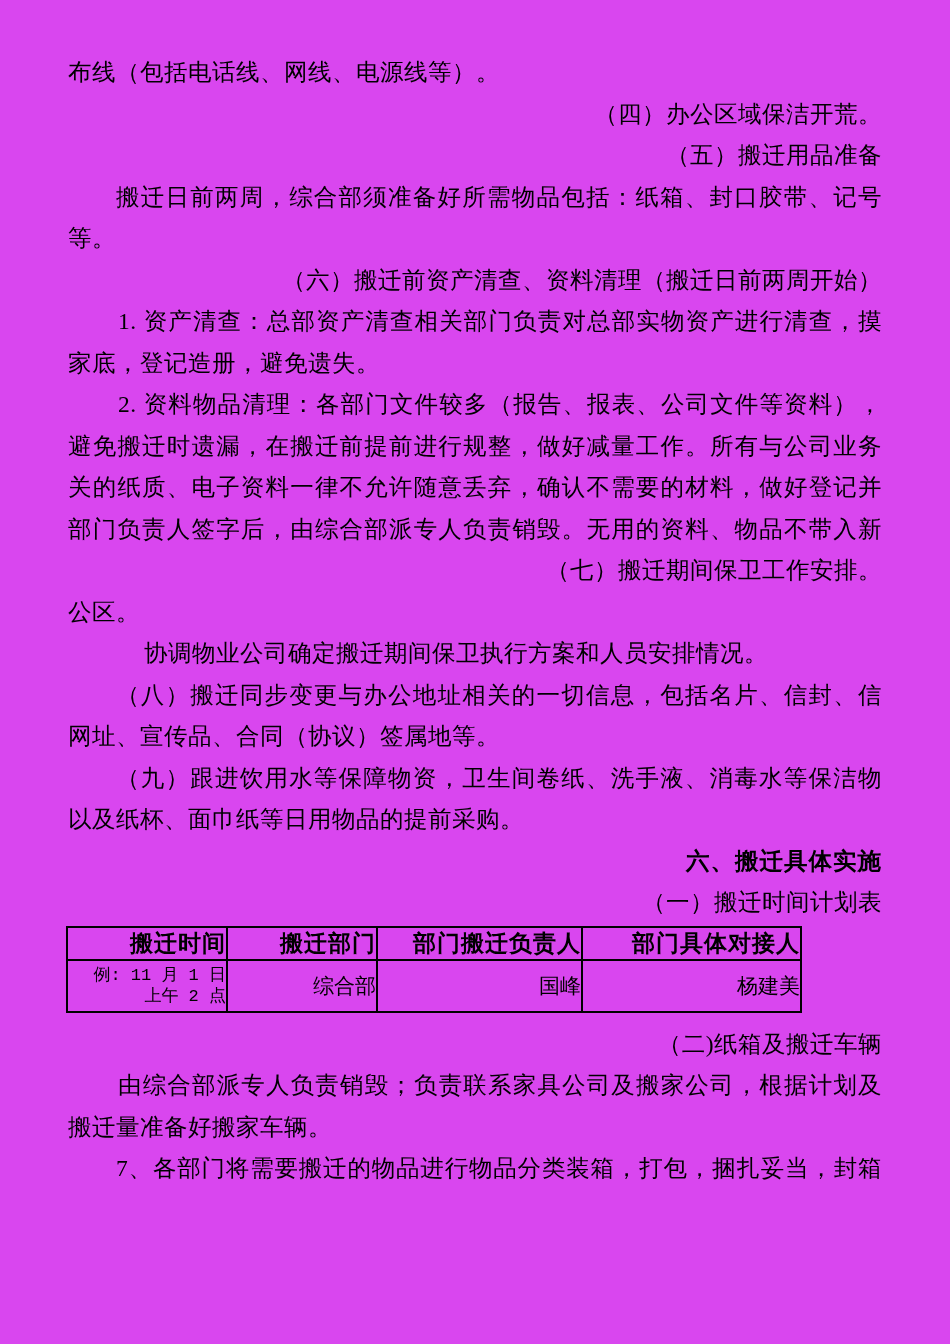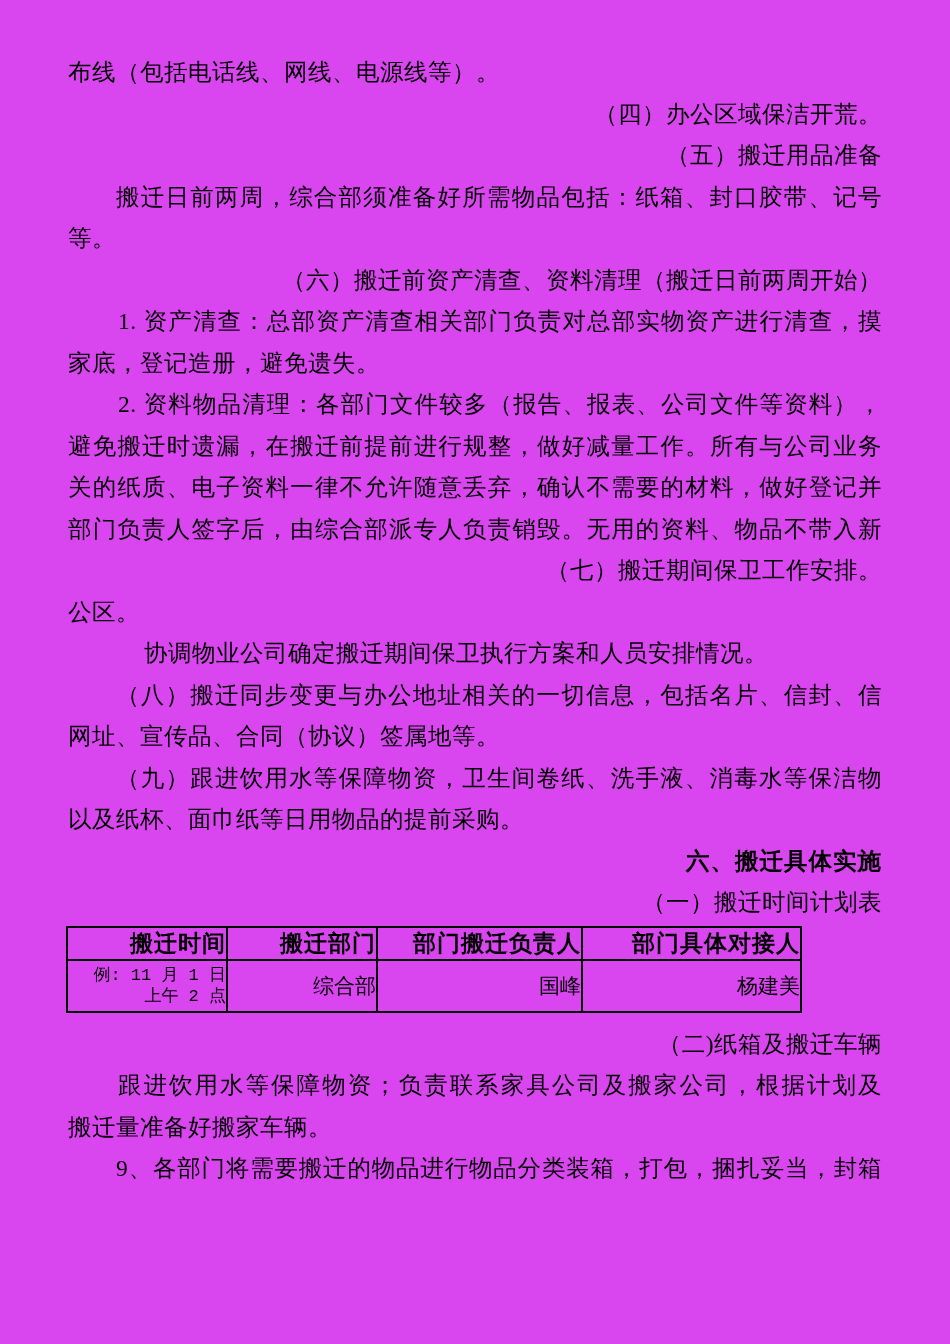--- a/index.html
+++ b/index.html
@@ -123,19 +123,19 @@
         </td>
         <td>综合部</td>
         <td>国峰</td>
         <td>杨建美</td>
       </tr>
     </tbody>
       </table>
 
     <div class="after-table">
       <div class="line ind2">（二)纸箱及搬迁车辆</div>
-      <div class="line ind2n just">跟进饮用水等保障物资；负责联系家具公司及搬家公司，根据计划及</div>
+      <div class="line ind2n just">由综合部派专人负责销毁；负责联系家具公司及搬家公司，根据计划及</div>
       <div class="line">搬迁量准备好搬家车辆。</div>
-      <div class="line ind2 just">9、各部门将需要搬迁的物品进行物品分类装箱，打包，捆扎妥当，封箱</div>
+      <div class="line ind2 just">7、各部门将需要搬迁的物品进行物品分类装箱，打包，捆扎妥当，封箱</div>
     </div>
 
   </div>
 </div>
 
 </body></html>

